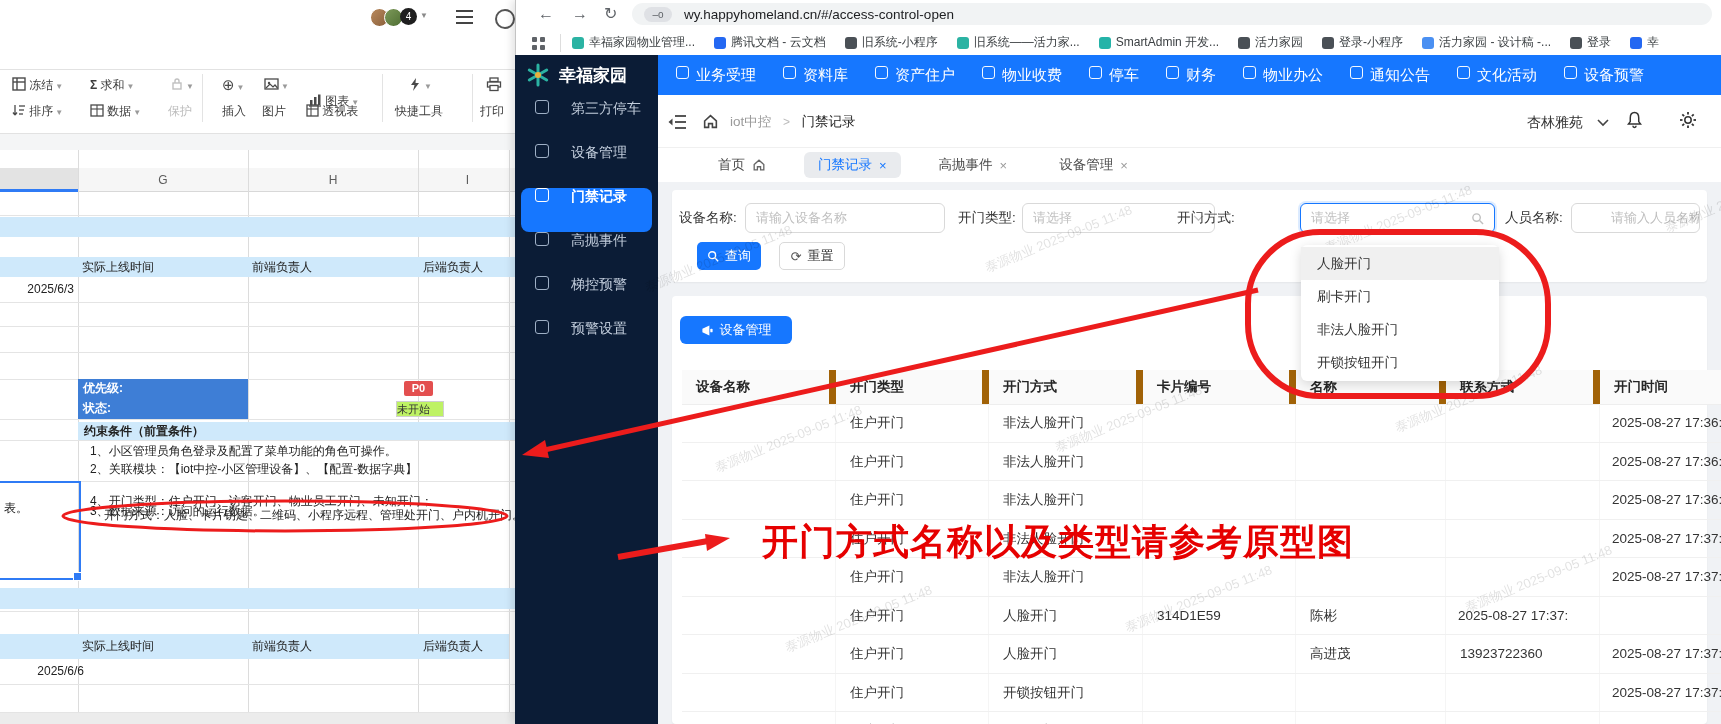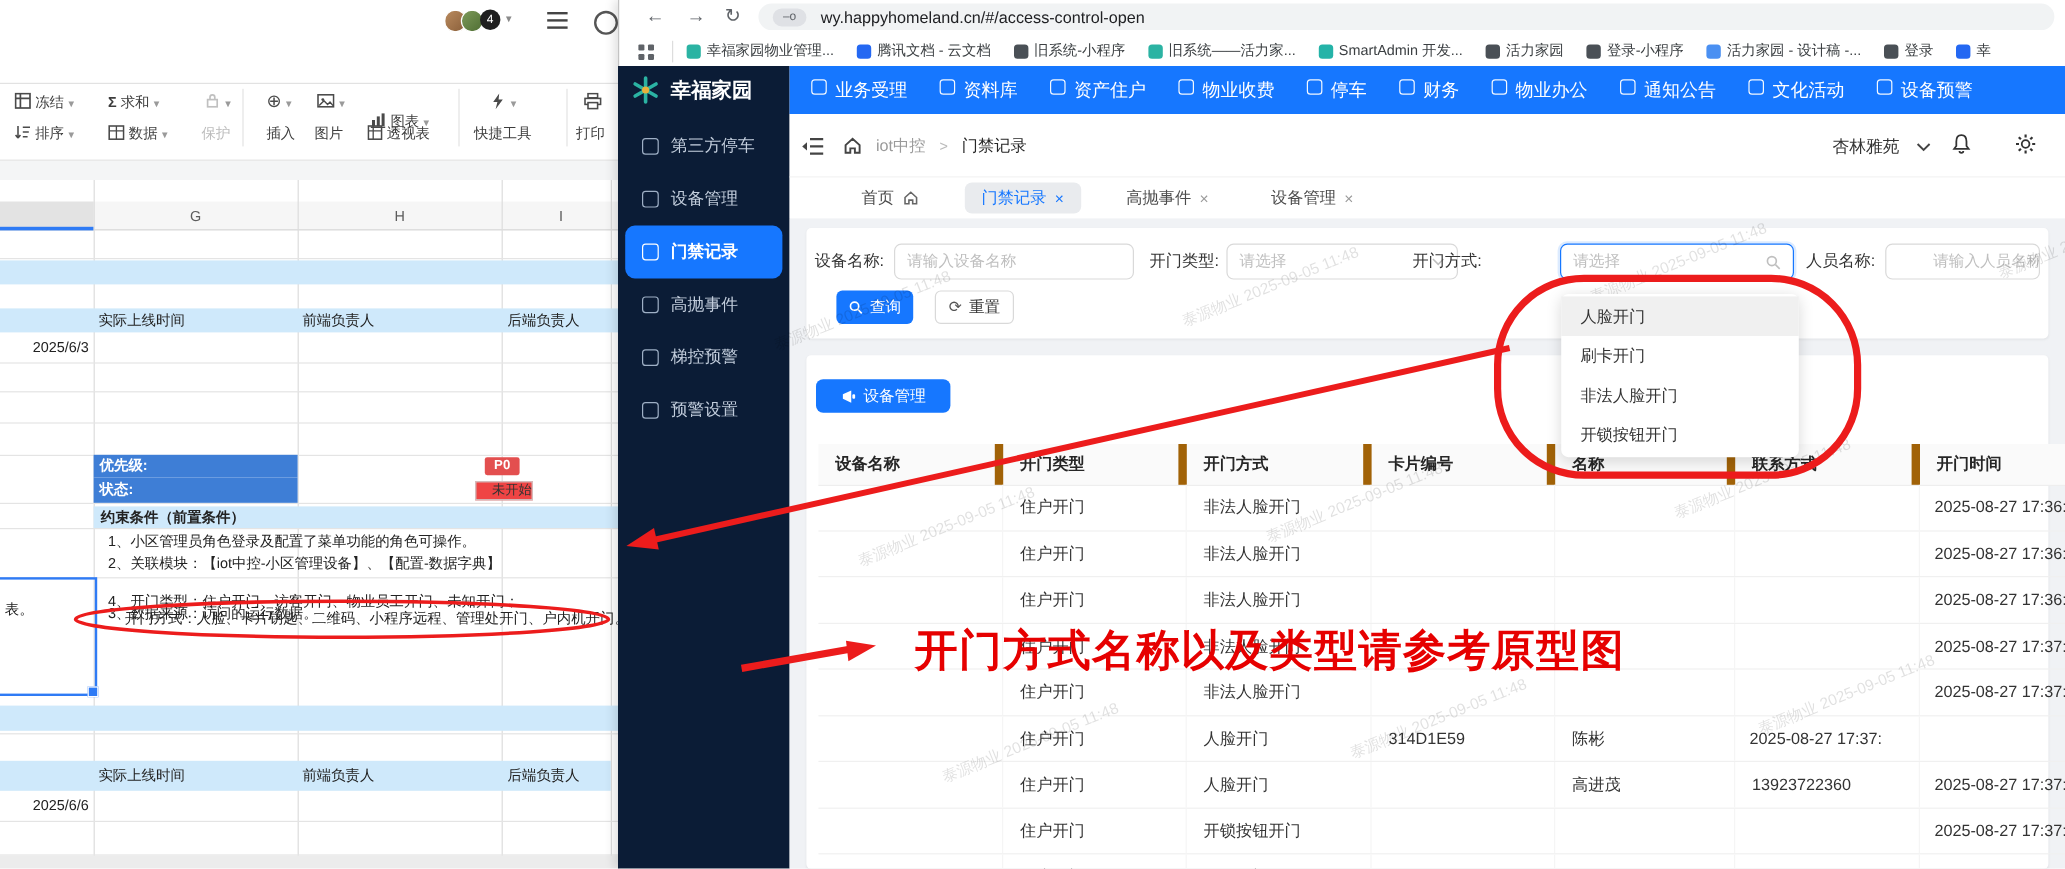--- a/index.html
+++ b/index.html
@@ -20,21 +20,21 @@
   .lblue{background:#cfe9fb;}
   .sheettxt{position:absolute;font-size:12px;color:#222;white-space:nowrap;}
   .constraint{position:absolute;font-size:12px;color:#222;white-space:nowrap;height:14px;line-height:14px;}
   
   .navglyph{position:absolute;color:#5f6368;font-size:16px;line-height:24px;}
   .bookmark{display:flex;align-items:center;gap:5px;font-size:12px;color:#3c4043;white-space:nowrap;flex:none;}
   .fav{width:12px;height:12px;border-radius:3px;flex:none;}
   
   .topnav-item{display:flex;align-items:flex-start;gap:7px;color:#ffffff;font-size:15px;white-space:nowrap;flex:none;}
   .nicon{width:13px;height:13px;border:1.6px solid rgba(255,255,255,.95);border-radius:3px;box-sizing:border-box;}
-  .side-item{height:44px;display:flex;align-items:center;gap:10px;padding-left:14px;margin:0 6px;border-radius:8px;
+  .side-item{height:44px;display:flex;gap:22px;padding-left:14px;margin:0 6px;border-radius:8px;
              color:#c3cedd;font-size:14px;}
   .side-item .gicon{width:14px;height:14px;border:1.6px solid #9fb0c6;border-radius:3px;box-sizing:border-box;flex:none;}
   .side-item.active{background:#1677ff;color:#fff;font-weight:bold;}
   .side-item.active .gicon{border-color:#fff;}
   .tab{display:flex;align-items:center;gap:7px;font-size:13.5px;color:#4b4b4b;padding:0 14px;height:26px;border-radius:6px;flex:none;}
   .tab .x{color:#9a9a9a;font-size:13px;}
   .tab.active{background:#e9ebee;color:#1677ff;}
   .tab.active .x{color:#1677ff;}
   .flabel{position:absolute;height:30px;line-height:30px;font-size:13.5px;color:#333;white-space:nowrap;}
   .fbox{position:absolute;height:30px;border:1px solid #d9d9d9;border-radius:6px;background:#fff;box-sizing:border-box;
@@ -178,40 +178,40 @@
     <div class="abs lblue" style="left:0;top:217px;width:517px;height:20px;"></div>
     <div class="abs lblue" style="left:0;top:257px;width:517px;height:20px;"></div>
     <div class="sheettxt" style="left:82px;top:257px;line-height:20px;">实际上线时间</div>
     <div class="sheettxt" style="left:252px;top:257px;line-height:20px;">前端负责人</div>
     <div class="sheettxt" style="left:423px;top:257px;line-height:20px;">后端负责人</div>
     <div class="sheettxt" style="left:0;top:277px;width:74px;line-height:25px;text-align:right;">2025/6/3</div>
 
     <div class="bluecell" style="top:379px;height:19px;line-height:19px;">优先级:</div>
     <div class="abs" style="left:404px;top:381px;width:29px;height:15px;background:#e34f4f;border-radius:2px;color:#fff;font-size:11px;font-weight:bold;text-align:center;line-height:15px;">P0</div>
     <div class="bluecell" style="top:398px;height:21px;line-height:21px;">状态:</div>
-    <div class="abs" style="left:396px;top:401px;width:46px;height:14px;background:#ef4444;border:1px solid #cfcfcf;font-size:11px;color:#333;text-align:right;line-height:14px;">未开始</div>
+    <div class="abs" style="left:396px;top:401px;width:46px;height:14px;background:#bef264;border:1px solid #cfcfcf;font-size:11px;color:#333;text-align:left;line-height:14px;">未开始</div>
 
     <div class="abs lblue" style="left:78px;top:422px;width:439px;height:18px;"></div>
     <div class="sheettxt" style="left:84px;top:422px;line-height:18px;font-weight:bold;">约束条件（前置条件）</div>
     <div class="constraint" style="left:90px;top:444px;">1、小区管理员角色登录及配置了菜单功能的角色可操作。</div>
     <div class="constraint" style="left:90px;top:462px;">2、关联模块：【iot中控-小区管理设备】、【配置-数据字典】</div>
     <div class="constraint" style="left:90px;top:504px;">3、数据来源：访问的运行数据。</div>
     <div class="constraint" style="left:90px;top:494px;">4、开门类型：住户开门、访客开门、物业员工开门、未知开门；</div>
     <div class="constraint" style="left:104px;top:508px;">开门方式：人脸、卡片钥匙、二维码、小程序远程、管理处开门、户内机开门。</div>
 
     <div class="sheettxt" style="left:4px;top:500px;">表。</div>
     <div class="abs" style="left:-3px;top:481px;width:80px;height:95px;border:2px solid #2f7bf5;"></div>
     <div class="abs" style="left:73px;top:572px;width:7px;height:7px;background:#2f7bf5;border:1px solid #fff;"></div>
 
     <div class="abs lblue" style="left:0;top:588px;width:517px;height:21px;"></div>
     <div class="abs lblue" style="left:0;top:634px;width:509px;height:25px;"></div>
     <div class="sheettxt" style="left:82px;top:634px;line-height:25px;">实际上线时间</div>
     <div class="sheettxt" style="left:252px;top:634px;line-height:25px;">前端负责人</div>
     <div class="sheettxt" style="left:423px;top:634px;line-height:25px;">后端负责人</div>
-    <div class="sheettxt" style="left:0;top:659px;width:74px;line-height:25px;text-align:right;">2025/6/6</div>
+    <div class="sheettxt" style="left:0;top:659px;width:74px;line-height:25px;text-align:right;padding-left:10px;">2025/6/6</div>
     <div class="abs" style="left:0;top:713px;width:517px;height:11px;background:#ececec;"></div>
   </div>
 
   <div class="abs" style="left:515px;top:0;width:1206px;height:724px;background:#fff;border-left:1px solid #c3c3c3;box-shadow:-3px 0 8px rgba(0,0,0,.12);"></div>
 
   <div class="navglyph" style="left:538px;top:2px;">←</div>
   <div class="navglyph" style="left:572px;top:2px;">→</div>
   <div class="navglyph" style="left:604px;top:2px;">↻</div>
   <div class="abs" style="left:632px;top:3px;width:1080px;height:22px;background:#f1f3f4;border-radius:11px;display:flex;align-items:center;">
     <span style="margin-left:12px;width:28px;height:15px;background:#dfe1e5;border-radius:8px;color:#5f6368;font-size:10px;text-align:center;line-height:15px;">–o</span>

